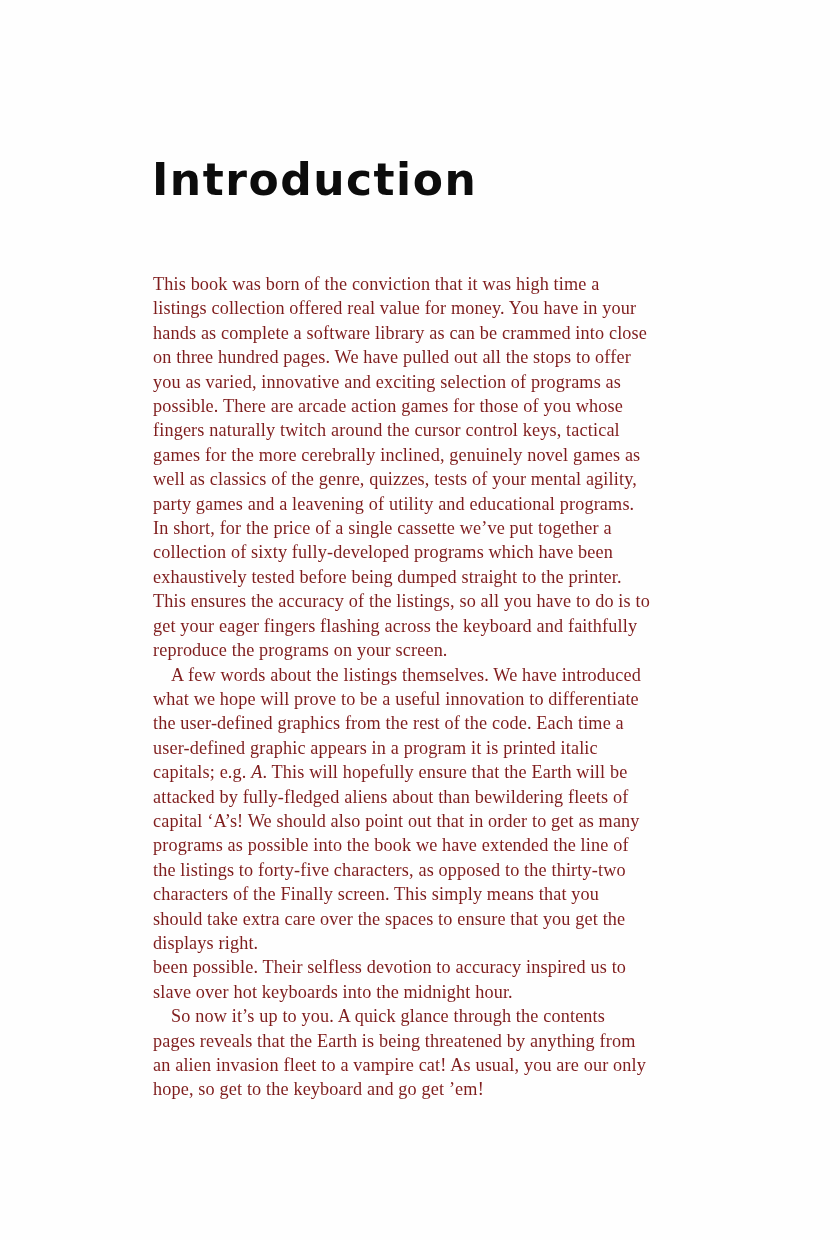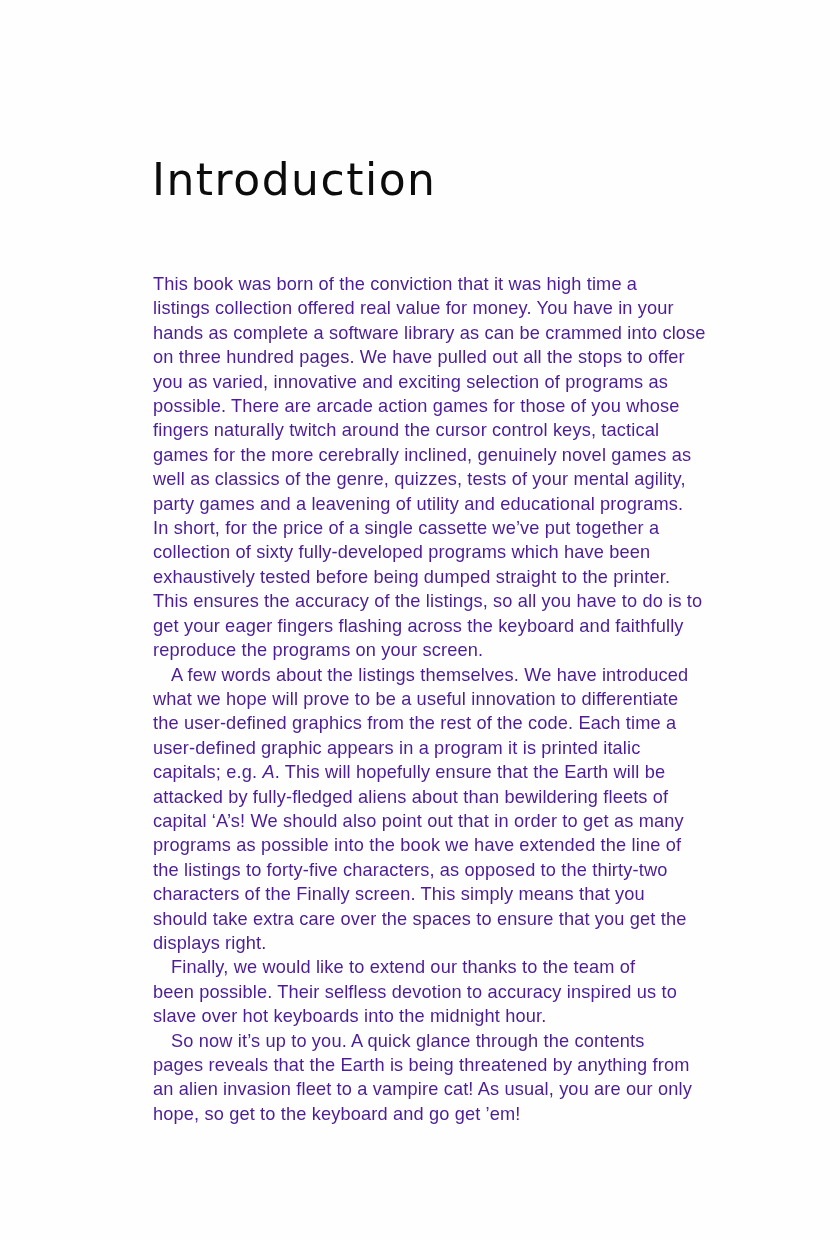--- a/index.html
+++ b/index.html
@@ -21,35 +21,35 @@
       width: 840px;
       height: 1240px;
       background: #fefefe;
     }
     .title {
       position: absolute;
       left: 152px;
       top: 150px;
       margin: 0;
       font-family: "DejaVu Sans", sans-serif;
-      font-weight: normal;
+      font-weight: bold;
       font-size: 44px;
       letter-spacing: 1.5px;
       line-height: 60px;
       color: #0c0c0c;
     }
     .body-text {
       position: absolute;
       left: 153px;
       top: 272px;
       width: 620px;
-      font-family: Liberation Sans, sans-serif;
+      font-family: Liberation Serif, serif;
       font-size: 18.2px;
       line-height: 24.4px;
-      color: #4c1d95;
+      color: #7f1d1d;
       letter-spacing: 0.15px;
     }
     .line {
       display: block;
       white-space: nowrap;
     }
     .line.indent {
       padding-left: 18px;
     }
     .italic-a {
@@ -92,21 +92,20 @@
       <span class="line">attacked by fully-fledged aliens about than bewildering fleets of</span>
       <span class="line">capital ‘A’s! We should also point out that in order to get as many</span>
       <span class="line">programs as possible into the book we have extended the line of</span>
       <span class="line">the listings to forty-five characters, as opposed to the thirty-two</span>
       <span class="line">characters of the Finally screen. This simply means that you</span>
       <span class="line">should take extra care over the spaces to ensure that you get the</span>
       <span class="line">displays right.</span>
     </div>
 
     <div>
-      <span class="line indent">Finally, we would like to extend our thanks to the team of</span>
       <span class="line">been possible. Their selfless devotion to accuracy inspired us to</span>
       <span class="line">slave over hot keyboards into the midnight hour.</span>
     </div>
 
     <div>
       <span class="line indent">So now it’s up to you. A quick glance through the contents</span>
       <span class="line">pages reveals that the Earth is being threatened by anything from</span>
       <span class="line">an alien invasion fleet to a vampire cat! As usual, you are our only</span>
       <span class="line">hope, so get to the keyboard and go get ’em!</span>
     </div>

